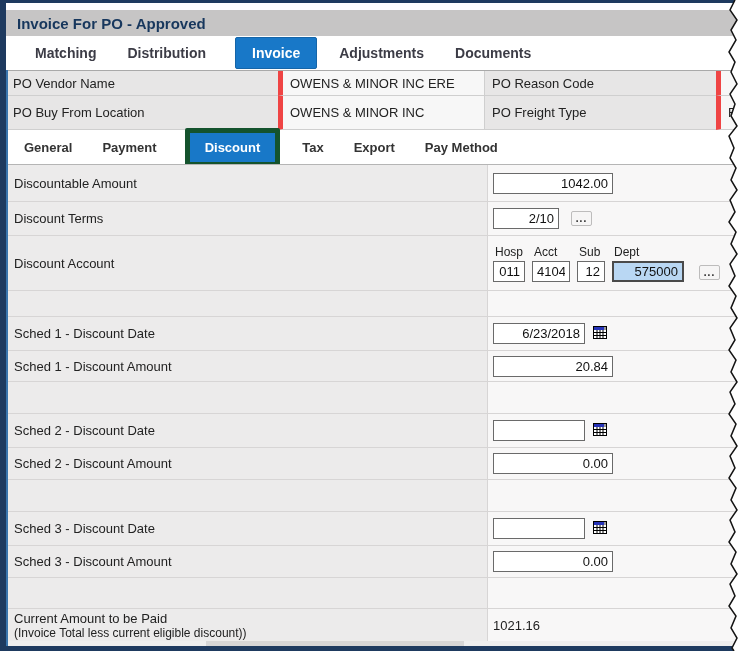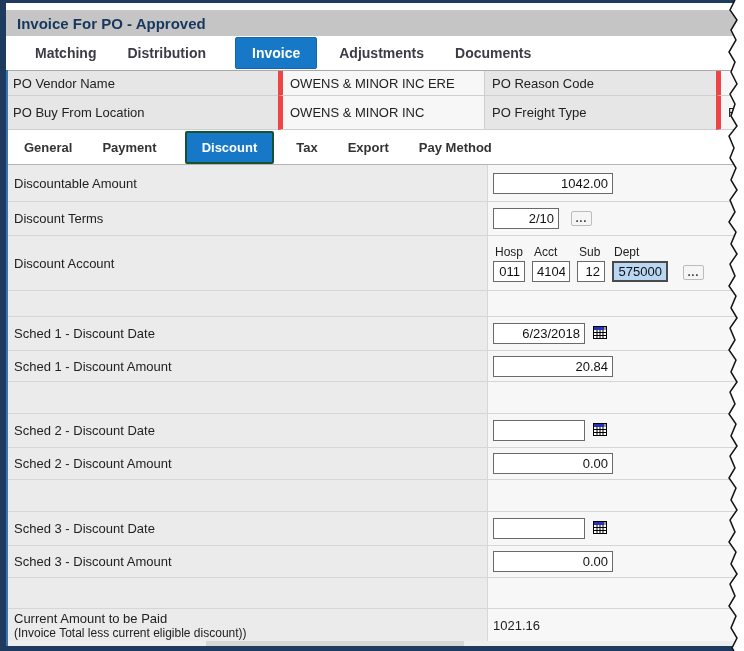--- a/index.html
+++ b/index.html
@@ -44,21 +44,21 @@
   .po-info .clip { align-items:flex-end; padding-bottom:4px; }
 
   .sub-tabs {
     position:absolute; left:6px; top:131px; right:0; height:33px;
     background:#ffffff; display:flex; align-items:center; padding-left:16px;
   }
   .sub-tabs .tab {
     font-size:13px; font-weight:bold; color:#333; margin-right:26px; cursor:default; padding:7px 2px;
   }
   .sub-tabs .tab.active {
-    background:#1878c8; color:#ffffff; border:2px solid #14532d; border-radius:2px;
+    background:#1878c8; color:#ffffff; border:5px solid #14532d; border-radius:2px;
     padding:7px 15px; margin-right:20px;
   }
 
   .form { position:absolute; left:6px; top:164px; right:0; border-top:1px solid #b5b5b5; }
   .frow { display:flex; }
   .frow .lbl {
     width:481px; background:#ecebeb; border-bottom:1px solid #d7d5d5;
     display:flex; align-items:center; padding-left:8px; font-size:13px; color:#222;
   }
   .frow .lbl.two-line { flex-direction:column; align-items:flex-start; justify-content:center; }
@@ -80,21 +80,21 @@
     border-radius:2px; font-size:10px; font-weight:bold; color:#222; line-height:9px;
     letter-spacing:1px; cursor:default; font-family:"Liberation Sans", sans-serif;
   }
   .cal-btn { margin-left:7px; width:15px; height:15px; background:transparent; border:none; padding:0; cursor:default; }
   .acct-grid { display:flex; align-items:flex-end; }
   .acct-col { display:flex; flex-direction:column; margin-right:7px; }
   .acct-col .flabel { font-size:12px; color:#222; margin-bottom:2px; padding-left:2px; }
   .acct-col .inp.hosp { width:32px; }
   .acct-col .inp.acct { width:38px; }
   .acct-col .inp.sub  { width:28px; }
-  .acct-col .inp.dept { width:56px; }
+  .acct-col .inp.dept { width:72px; }
   .acct-grid .dots-btn { margin-bottom:2px; margin-left:8px; }
 
   .hscroll { position:absolute; left:6px; top:641px; right:0; height:5px; background:#efeeee; }
   .hscroll .thumb { position:absolute; left:200px; top:0; width:258px; height:5px; background:#d7d6d6; }
 
   .tear { position:absolute; right:0; top:0; width:30px; height:651px; z-index:50; }
 </style>
 </head>
 <body>
 

